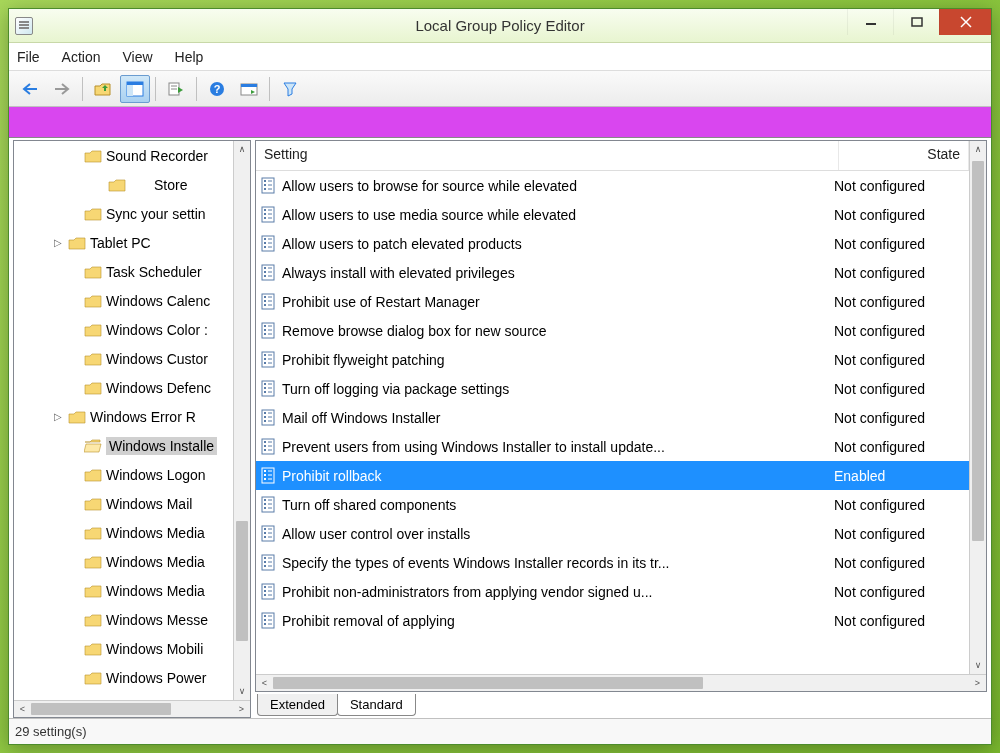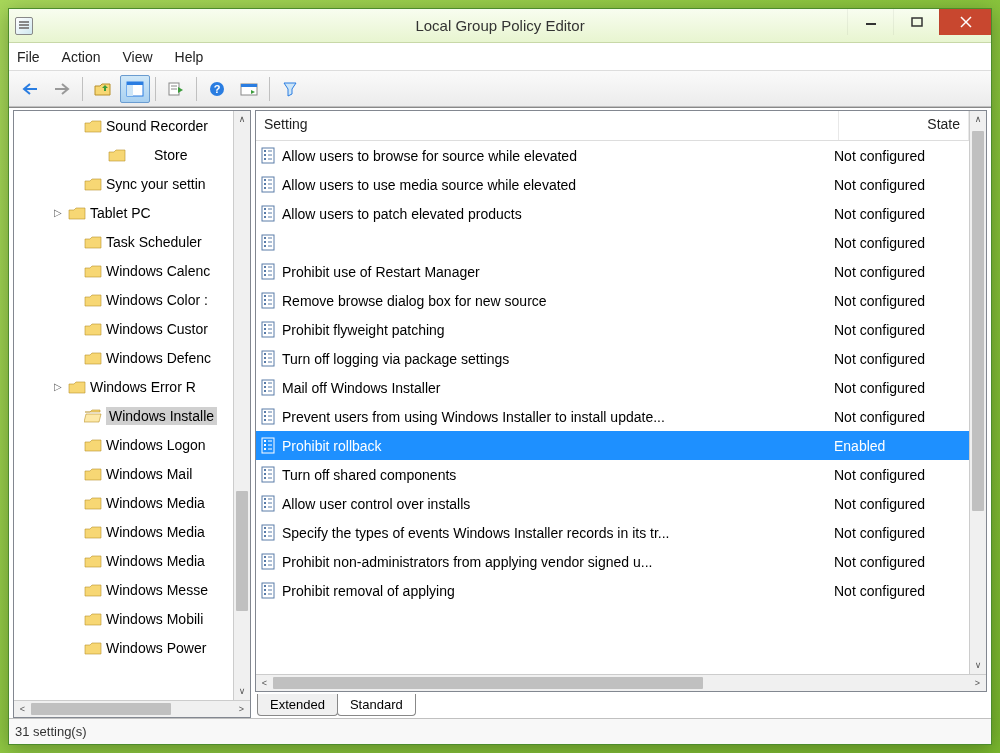--- a/index.html
+++ b/index.html
@@ -90,20 +90,21 @@
   }
   .tb-sep { width:1px; height:24px; background:#c0c0c0; margin: 0 3px;}
   .workarea {
     flex: 1;
     display:flex;
     border-top: 1px solid #888;
     padding: 2px 4px 0 4px;
     gap:4px;
     overflow:hidden;
     background:#fff;
+    margin-top:30px;
   }
   .tree-pane {
     width: 238px;
     border: 1px solid #828790;
     background: #fff;
     position: relative;
     display:flex;
     flex-direction:column;
   }
   .tree-body {
@@ -514,20 +515,21 @@
                 <div class="setting-row">
                   <span class="setting-icon"><svg viewBox="0 0 18 18">
                       <rect x="2" y="1" width="12" height="15" fill="#fff" stroke="#5a7ca8"></rect>
                       <rect x="4" y="3" width="2" height="2" fill="#5a7ca8"></rect>
                       <rect x="4" y="7" width="2" height="2" fill="#5a7ca8"></rect>
                       <rect x="4" y="11" width="2" height="2" fill="#5a7ca8"></rect>
                       <line x1="8" y1="4" x2="12" y2="4" stroke="#5a7ca8"></line>
                       <line x1="8" y1="8" x2="12" y2="8" stroke="#5a7ca8"></line>
                       <line x1="8" y1="12" x2="12" y2="12" stroke="#5a7ca8"></line>
                     </svg></span>
+                  <span class="setting-name">Always install with elevated privileges</span>
                   <span class="setting-state">Not configured</span>
                 </div>
                 <div class="setting-row">
                   <span class="setting-icon"><svg viewBox="0 0 18 18">
                       <rect x="2" y="1" width="12" height="15" fill="#fff" stroke="#5a7ca8"></rect>
                       <rect x="4" y="3" width="2" height="2" fill="#5a7ca8"></rect>
                       <rect x="4" y="7" width="2" height="2" fill="#5a7ca8"></rect>
                       <rect x="4" y="11" width="2" height="2" fill="#5a7ca8"></rect>
                       <line x1="8" y1="4" x2="12" y2="4" stroke="#5a7ca8"></line>
                       <line x1="8" y1="8" x2="12" y2="8" stroke="#5a7ca8"></line>
@@ -697,16 +699,16 @@
       </div>
       <div class="tabs">
         <div class="tab">Extended</div>
         <div class="tab active">Standard</div>
       </div>
     </div>
 
   </div>
 
   <div class="statusbar">
-    <span>31 setting(s)</span>
+    <span>29 setting(s)</span>
   </div>
 
 </div>
 
 </body></html>

